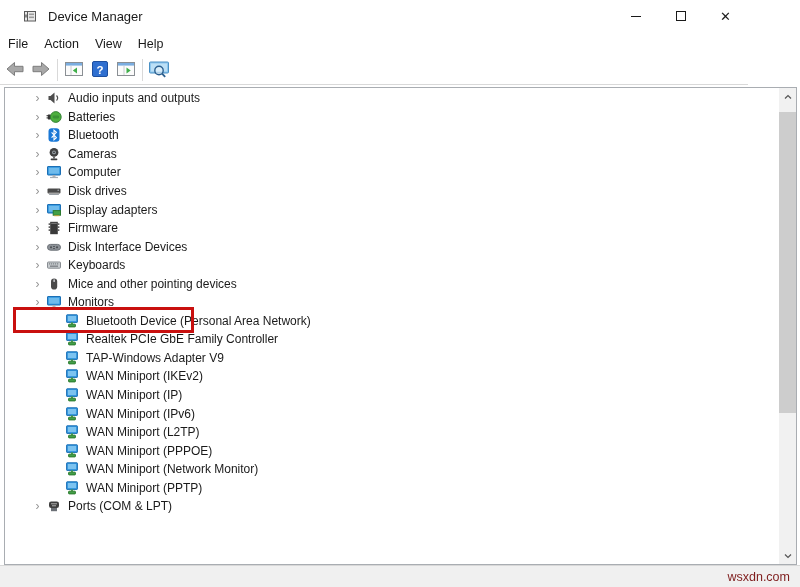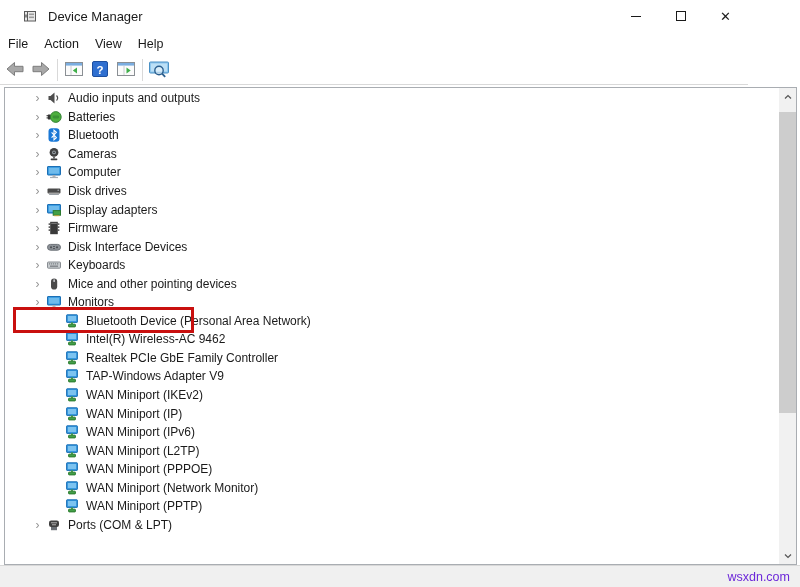--- a/index.html
+++ b/index.html
@@ -49,21 +49,21 @@
   .sb-up { top:0; } .sb-down { bottom:0; }
   .sb-thumb { position:absolute; left:0; top:24px; width:17px; height:301px; background:#cdcdcd; }
 
   
   .highlight-box { position:absolute; left:13px; top:307px; width:181px; height:26px;
     border:3px solid #c9100f; background:transparent; z-index:5; }
 
   
   .bottom-strip { position:absolute; left:0; top:565px; width:800px; height:22px;
     background:#f0f0f0; border-top:1px solid #d8d8d8; display:flex; align-items:center;
-    justify-content:flex-end; padding-right:10px; font-size:12.5px; color:#6d28d9; }
+    justify-content:flex-end; padding-right:10px; font-size:12.5px; color:#7f1d1d; }
 </style>
 </head>
 <body>
 
 <div class="window">
 
   <div class="titlebar">
     <span class="appicon">
       <svg width="16" height="16" viewBox="0 0 16 16">
         <rect x="2.5" y="3.5" width="11" height="9.5" fill="#e9e9e9" stroke="#5a5a5a"></rect>
@@ -279,30 +279,20 @@
           <span class="tlabel">Bluetooth Device (Personal Area Network)</span>
         </div>
         <div class="tree-row lvl1">
           <span class="spacer"></span>
           <span class="ticon"><svg width="16" height="16" viewBox="0 0 16 16">
               <rect x="2.6" y="1.8" width="10.8" height="7.6" rx="0.5" fill="#3398e0" stroke="#1b6fb5"></rect>
               <rect x="3.9" y="3" width="8.2" height="5.1" fill="#7cc3f0"></rect>
               <rect x="7.1" y="9.4" width="1.8" height="2" fill="#43a047"></rect>
               <rect x="4.6" y="11.2" width="6.8" height="2.7" rx="0.5" fill="#43a047" stroke="#2c7a2f"></rect>
             </svg></span>
-          <span class="tlabel">Intel(R) Wireless-AC 9462</span>
-        </div>
-        <div class="tree-row lvl1">
-          <span class="spacer"></span>
-          <span class="ticon"><svg width="16" height="16" viewBox="0 0 16 16">
-              <rect x="2.6" y="1.8" width="10.8" height="7.6" rx="0.5" fill="#3398e0" stroke="#1b6fb5"></rect>
-              <rect x="3.9" y="3" width="8.2" height="5.1" fill="#7cc3f0"></rect>
-              <rect x="7.1" y="9.4" width="1.8" height="2" fill="#43a047"></rect>
-              <rect x="4.6" y="11.2" width="6.8" height="2.7" rx="0.5" fill="#43a047" stroke="#2c7a2f"></rect>
-            </svg></span>
           <span class="tlabel">Realtek PCIe GbE Family Controller</span>
         </div>
         <div class="tree-row lvl1">
           <span class="spacer"></span>
           <span class="ticon"><svg width="16" height="16" viewBox="0 0 16 16">
               <rect x="2.6" y="1.8" width="10.8" height="7.6" rx="0.5" fill="#3398e0" stroke="#1b6fb5"></rect>
               <rect x="3.9" y="3" width="8.2" height="5.1" fill="#7cc3f0"></rect>
               <rect x="7.1" y="9.4" width="1.8" height="2" fill="#43a047"></rect>
               <rect x="4.6" y="11.2" width="6.8" height="2.7" rx="0.5" fill="#43a047" stroke="#2c7a2f"></rect>
             </svg></span>

